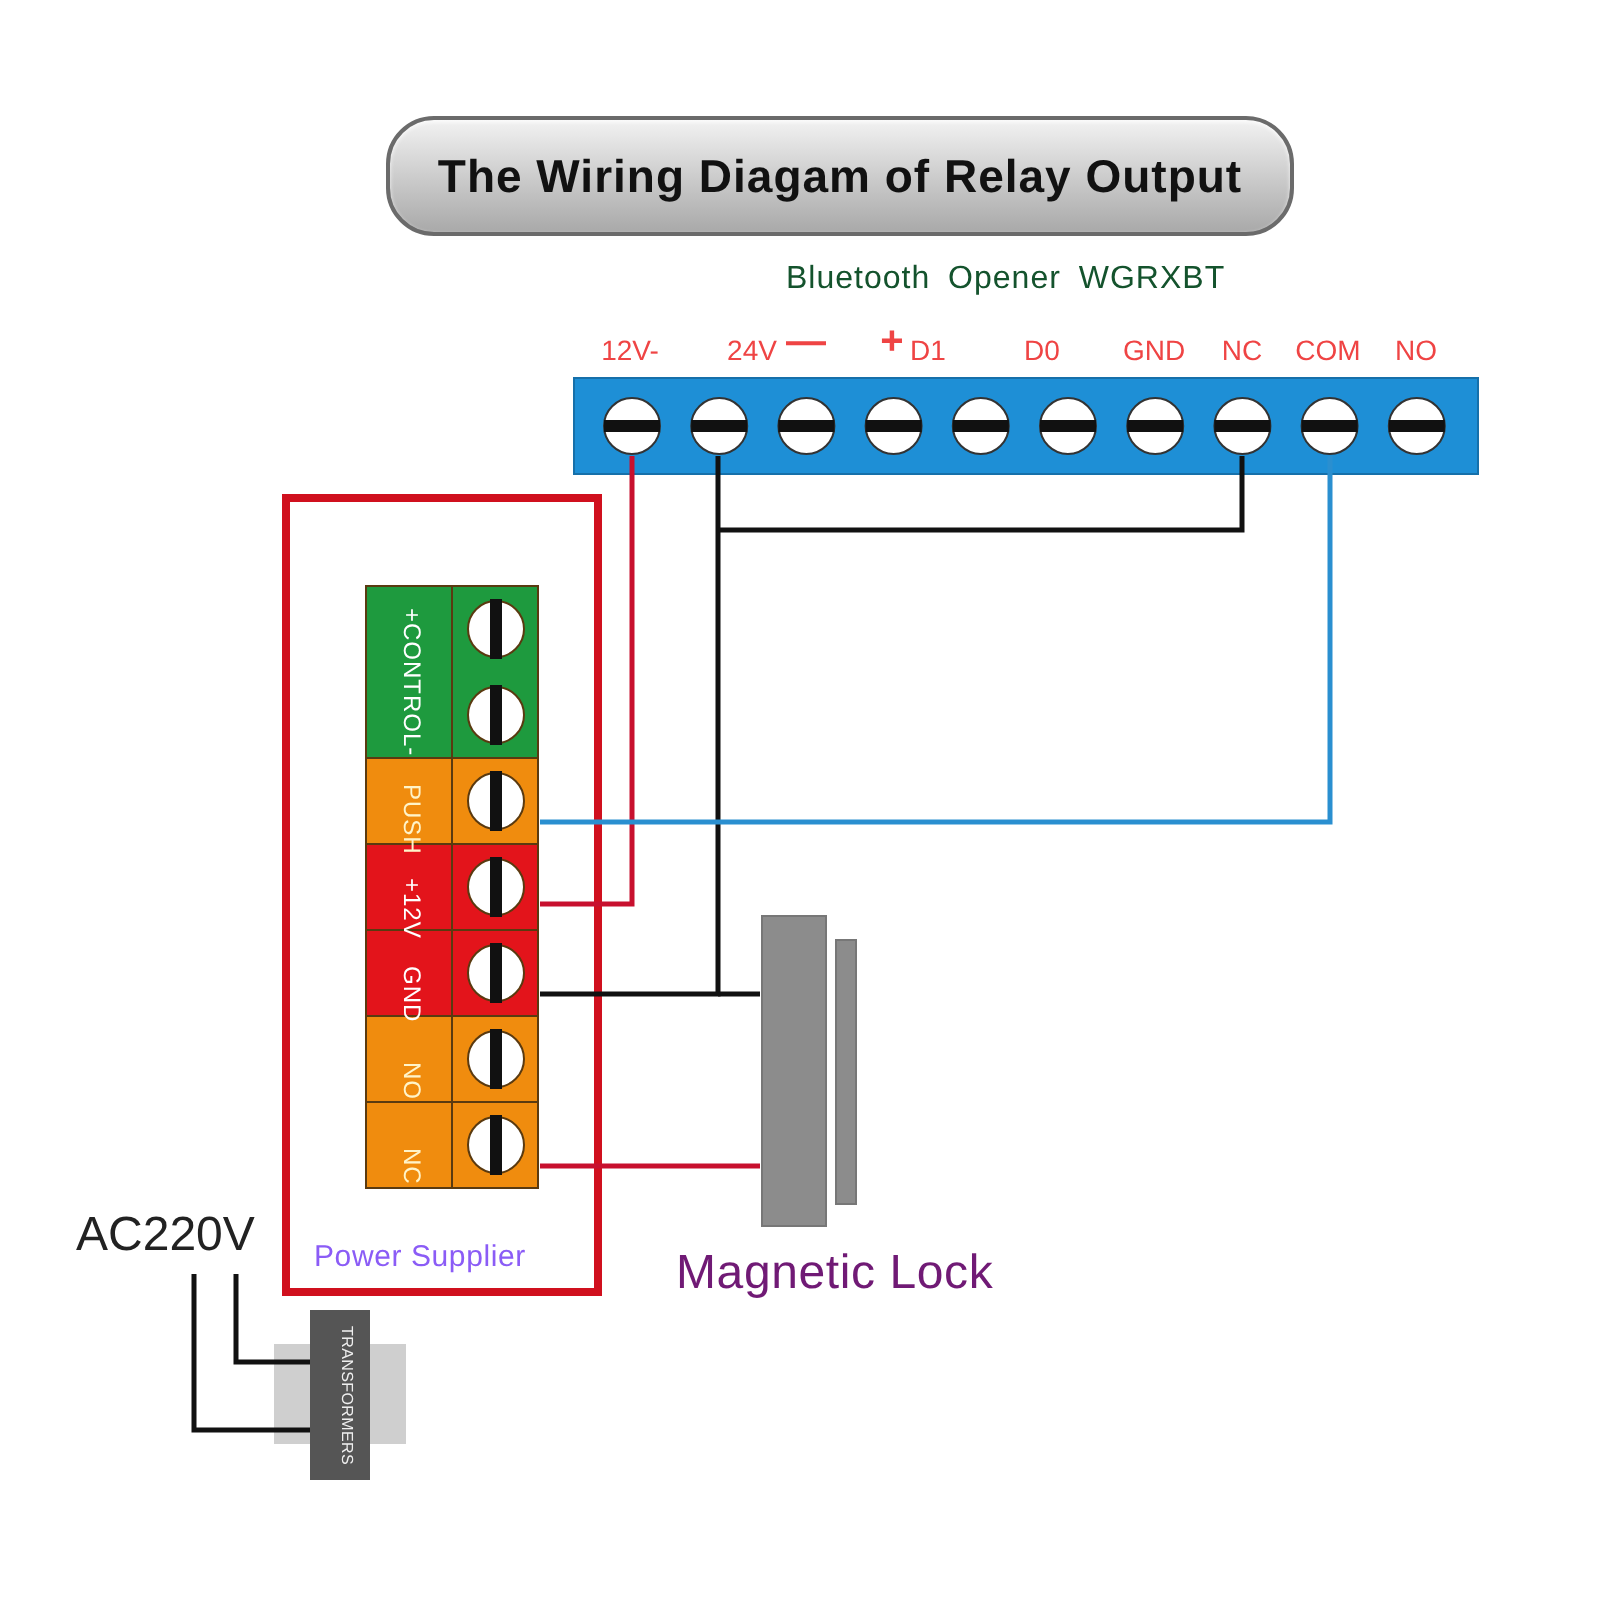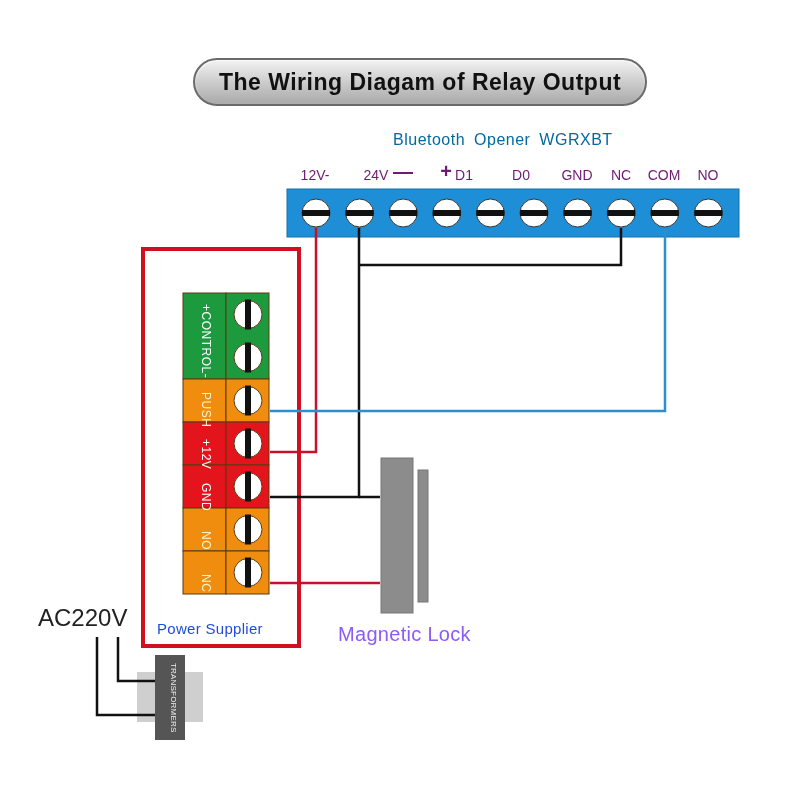--- a/index.html
+++ b/index.html
@@ -1,29 +1,29 @@
 <!DOCTYPE html>
 <html><head>
 <meta charset="utf-8">
 <style>
   html, body { margin:0; padding:0; background:#ffffff; }
   body { width:800px; height:800px; position:relative; overflow:hidden; font-family:"Liberation Sans", sans-serif; }
   .title-pill {
-    position:absolute; left:193px; top:58px; width:454px; height:48px;
+    position:absolute; left:193px; top:58px; width:454px; height:60px;
     border-radius:24px; border:2px solid #6b6b6b;
     background:linear-gradient(#f2f2f2 0%, #c9c9c9 55%, #a9a9a9 100%);
     box-sizing:border-box; display:flex; align-items:center; justify-content:center;
     box-shadow: inset 0 1px 2px rgba(255,255,255,0.8);
   }
   .title-text { font-weight:bold; font-size:23px; color:#111; letter-spacing:0.5px; }
-  .module-title { position:absolute; left:393px; top:131px; font-size:16px; color:#0369a1; letter-spacing:0.5px; word-spacing:4px; }
-  .term-label { position:absolute; top:167px; font-size:14px; color:#701a75; text-align:center; width:40px; margin-left:-20px; }
+  .module-title { position:absolute; left:393px; top:131px; font-size:16px; color:#14532d; letter-spacing:0.5px; word-spacing:4px; }
+  .term-label { position:absolute; top:167px; font-size:14px; color:#ef4444; text-align:center; width:40px; margin-left:-20px; }
   .term-label.big { font-size:20px; font-weight:bold; top:160px; }
-  .label-ps { position:absolute; left:157px; top:620px; font-size:15px; color:#1d4ed8; letter-spacing:0.3px; }
-  .label-ml { position:absolute; left:338px; top:623px; font-size:20px; color:#8b5cf6; letter-spacing:0.3px; }
+  .label-ps { position:absolute; left:157px; top:620px; font-size:15px; color:#8b5cf6; letter-spacing:0.3px; }
+  .label-ml { position:absolute; left:338px; top:623px; font-size:24px; color:#701a75; letter-spacing:0.3px; }
   .label-ac { position:absolute; left:38px; top:604px; font-size:24px; color:#222;text-align:center; }
   .vert-label { position:absolute; color:#ffffff; font-size:12px; writing-mode:vertical-rl; text-align:center; letter-spacing:0.5px; }
   .vert-label.orange { color:#fff4c9; }
   .trans-label { position:absolute; left:162px; top:658px; width:16px; height:80px; writing-mode:vertical-rl; font-size:8px; color:#eee; text-align:center; letter-spacing:0.2px; }
   svg { position:absolute; left:0; top:0; }
 </style>
 </head>
 <body>
 
 <div class="title-pill">

